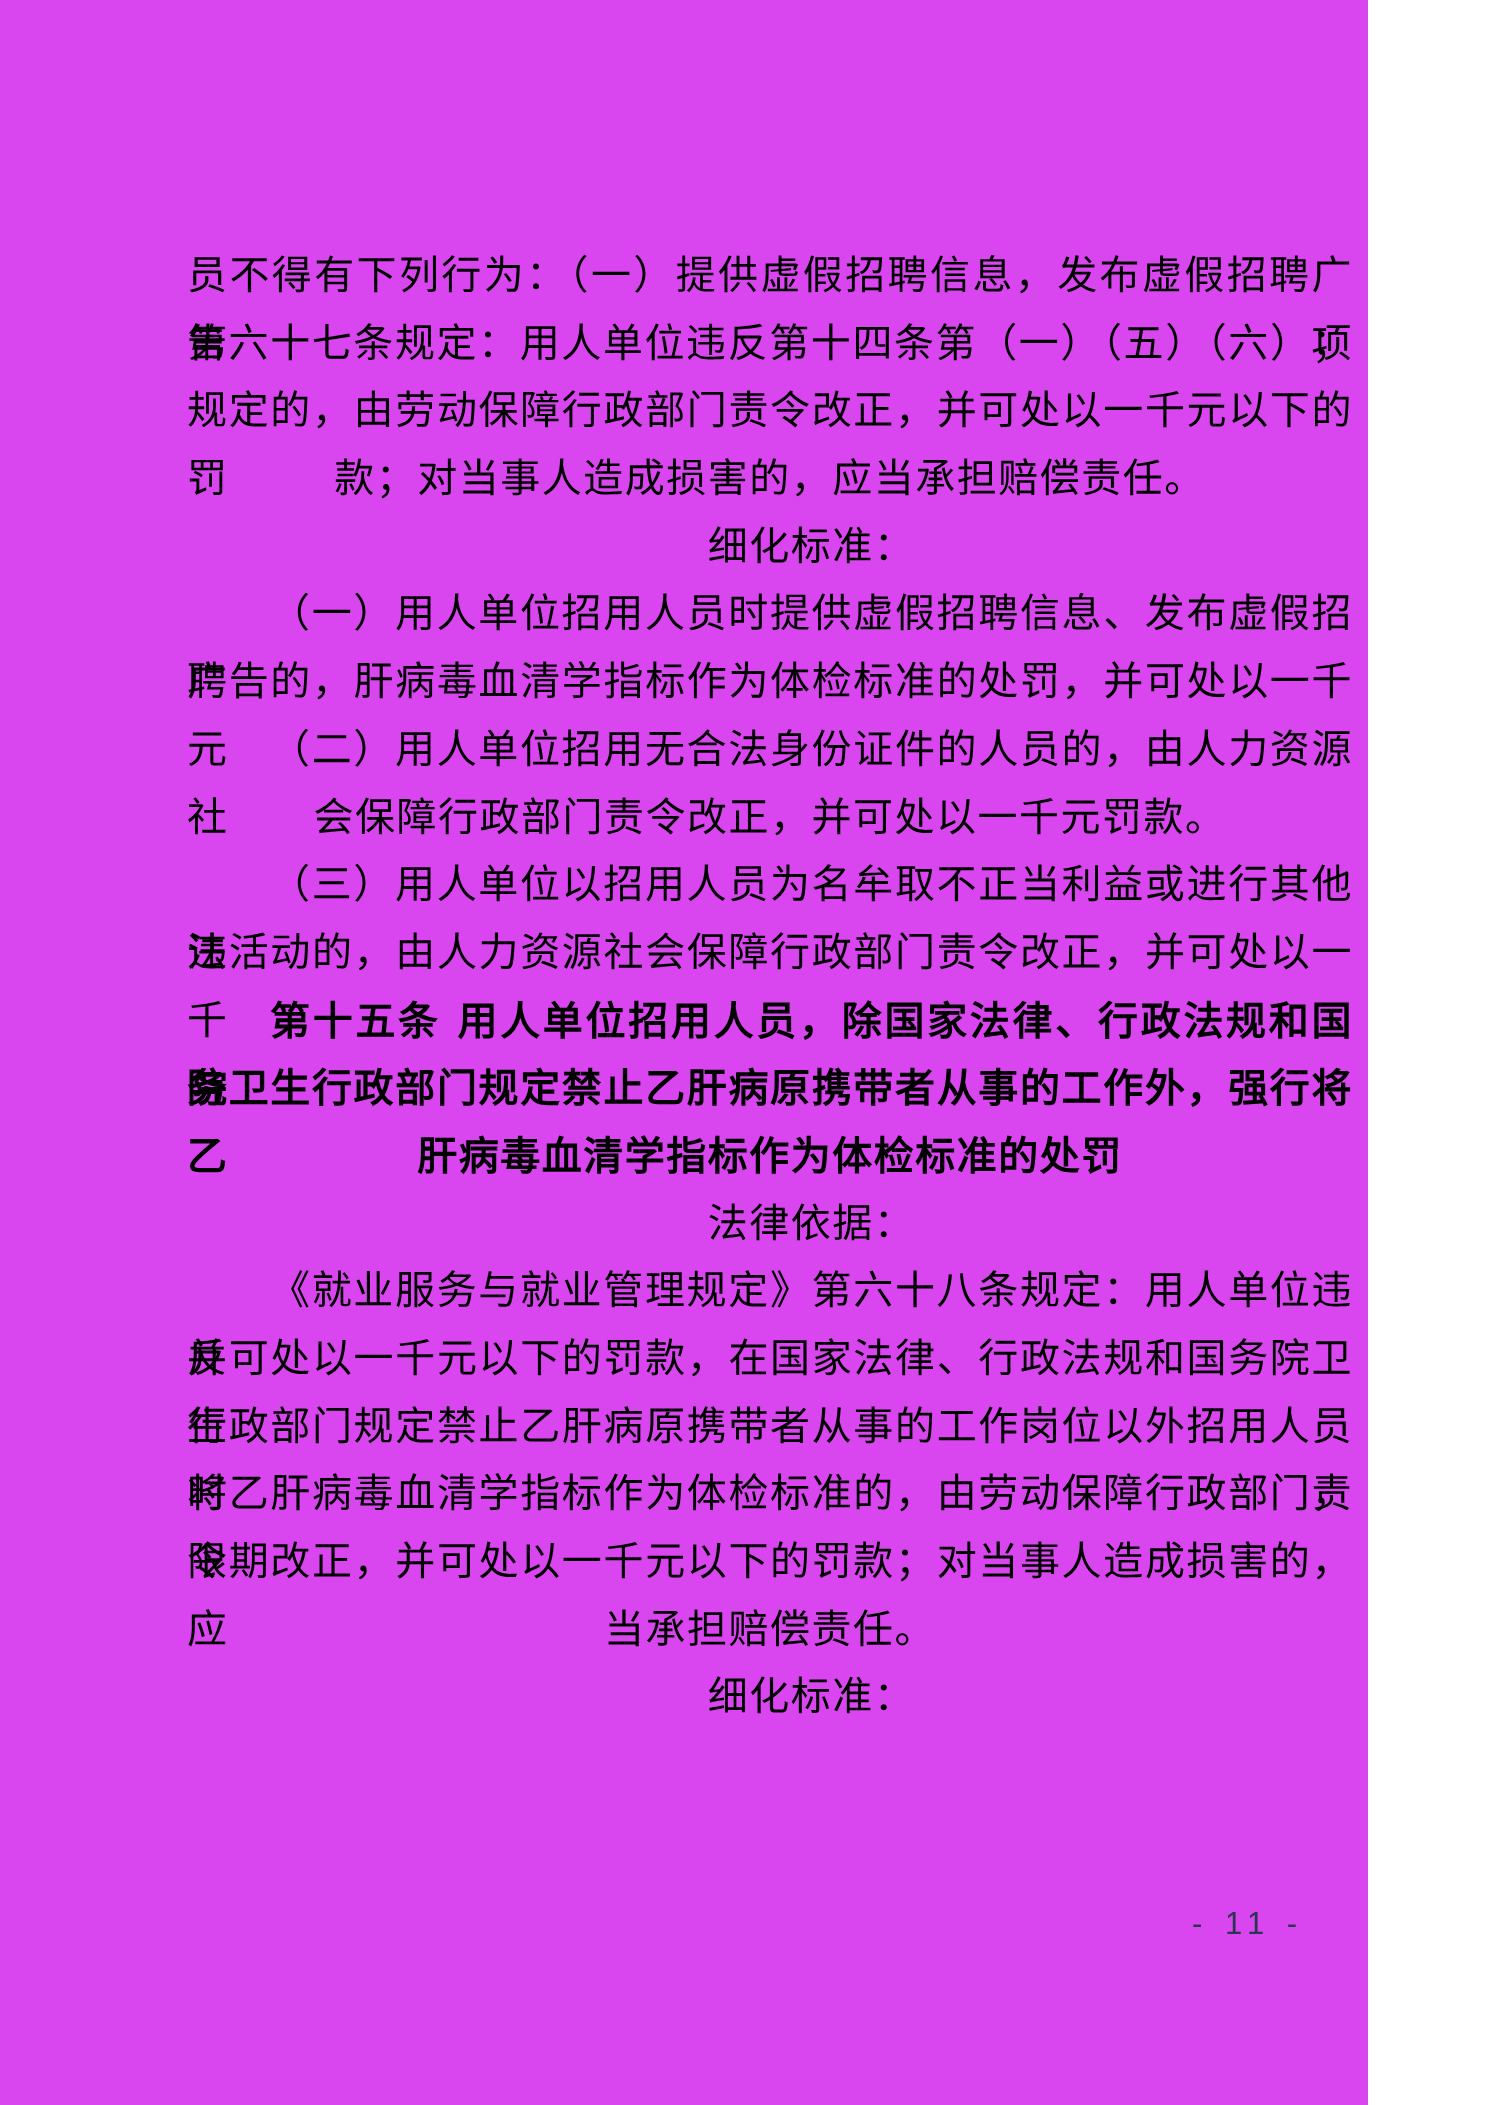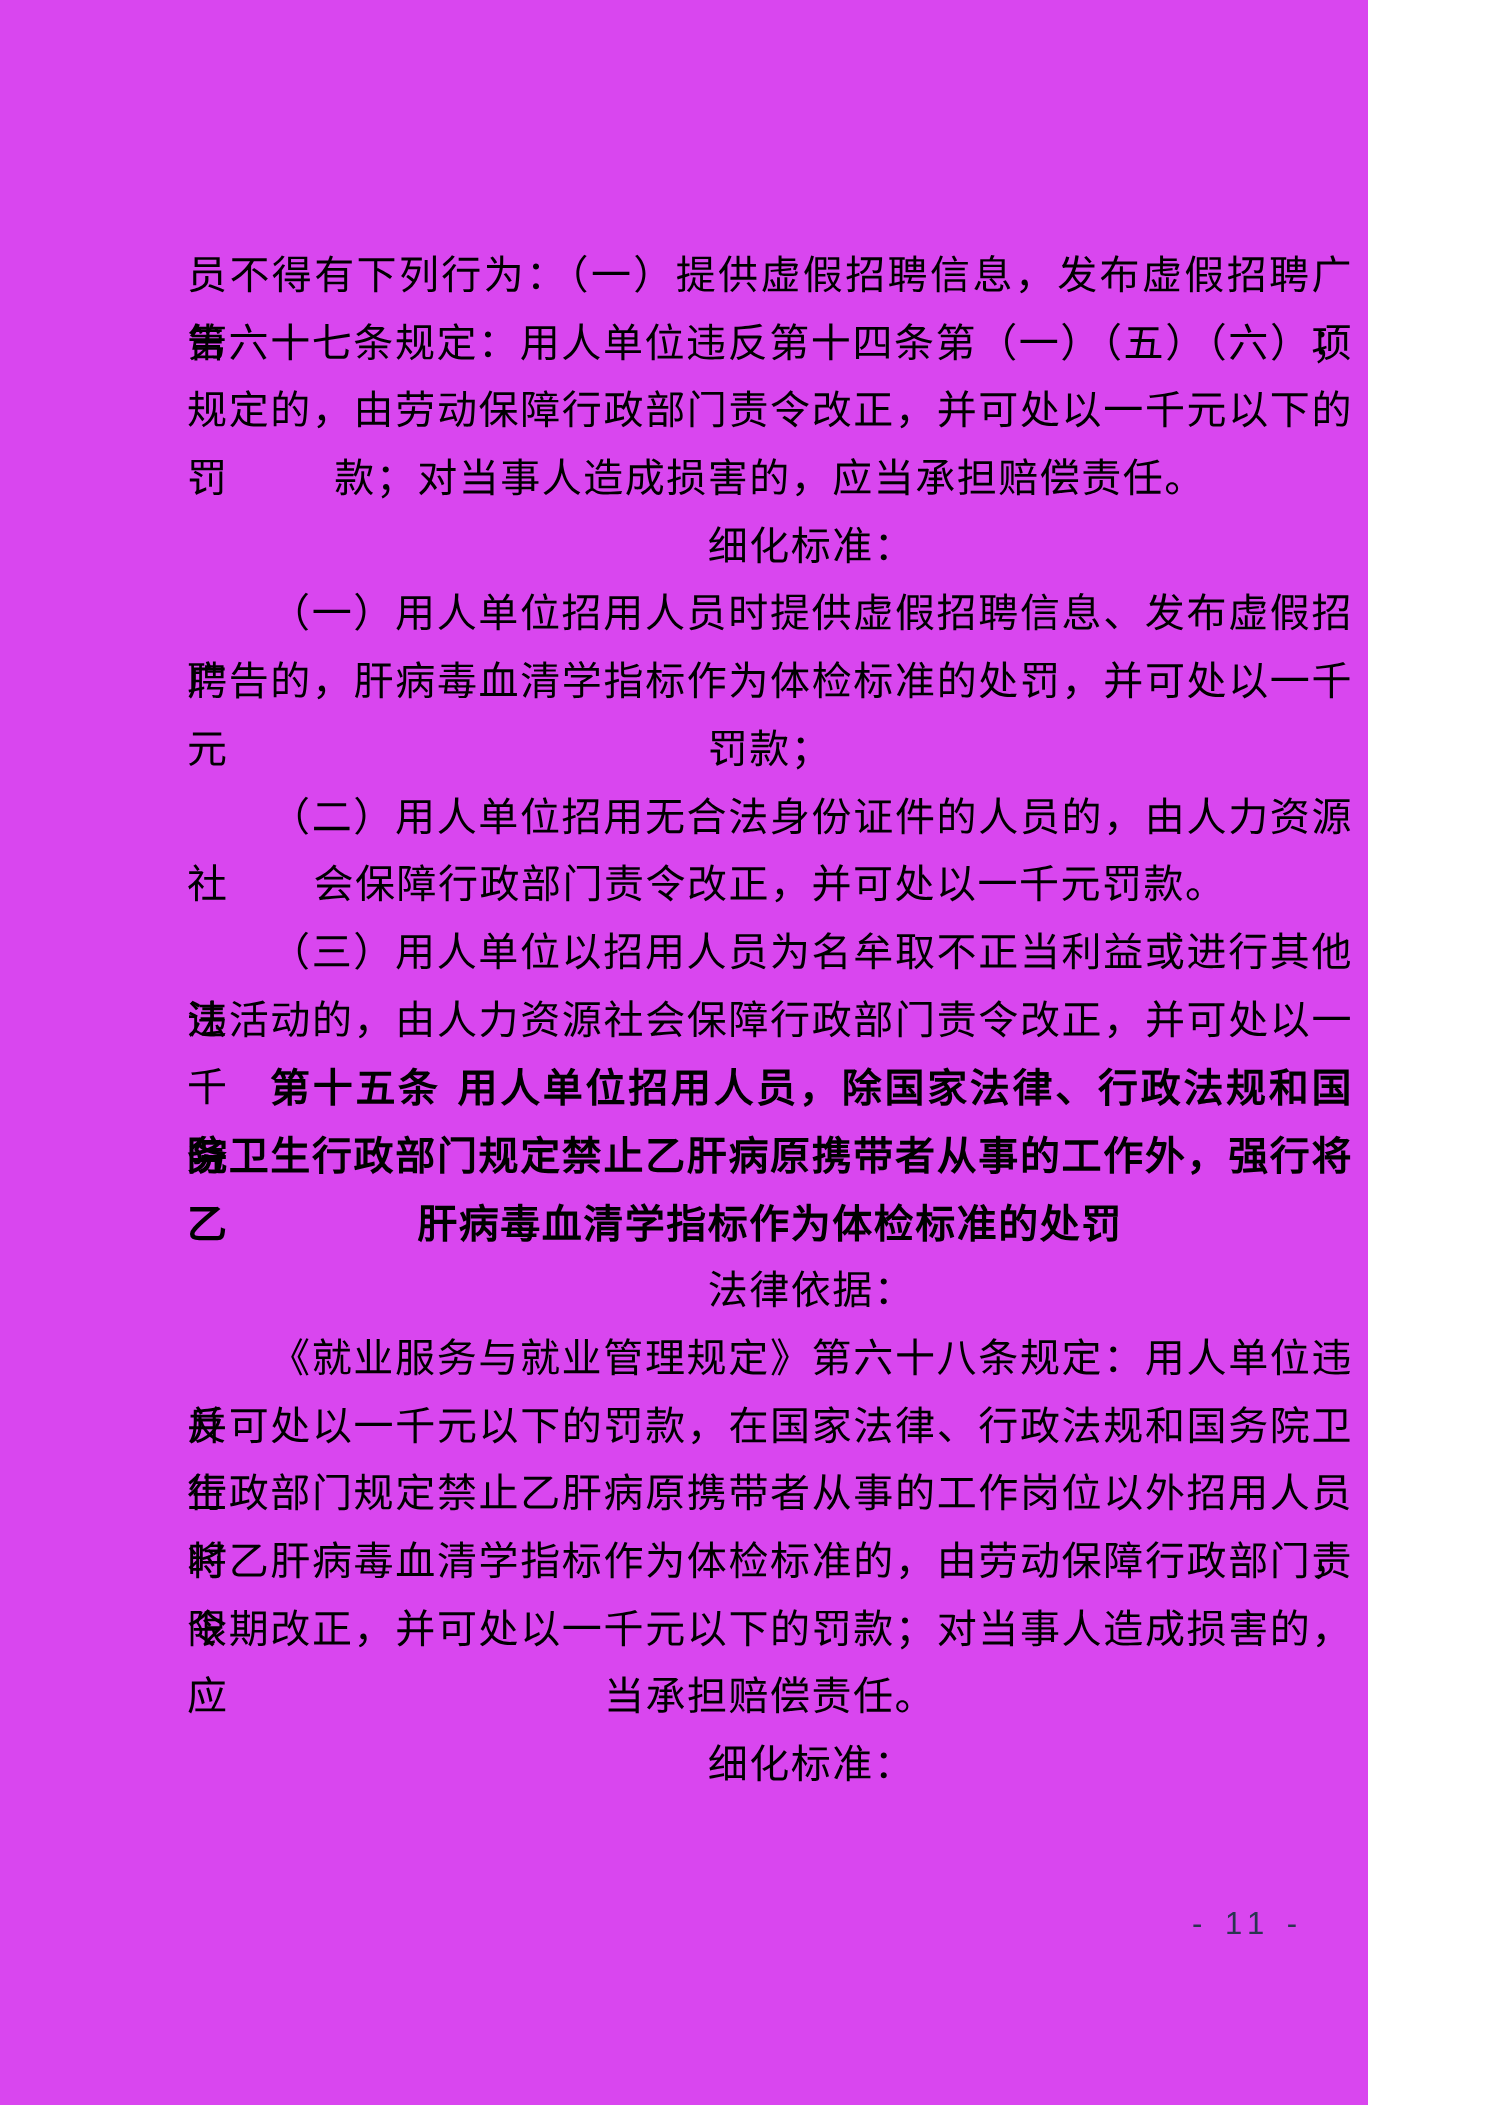--- a/index.html
+++ b/index.html
@@ -61,21 +61,20 @@
 
 <div class="page">
   <div class="doc-body">
       <div class="line justify">员不得有下列行为：（一）提供虚假招聘信息，发布虚假招聘广告；</div>
       <div class="line justify">第六十七条规定：用人单位违反第十四条第（一）（五）（六）项</div>
       <div class="line justify">规定的，由劳动保障行政部门责令改正，并可处以一千元以下的罚</div>
       <div class="line">款；对当事人造成损害的，应当承担赔偿责任。</div>
       <div class="line indent">细化标准：</div>
       <div class="line indent justify">（一）用人单位招用人员时提供虚假招聘信息、发布虚假招聘</div>
       <div class="line justify">广告的，肝病毒血清学指标作为体检标准的处罚，并可处以一千元</div>
-      <div class="line">罚款；</div>
       <div class="line indent justify">（二）用人单位招用无合法身份证件的人员的，由人力资源社</div>
       <div class="line">会保障行政部门责令改正，并可处以一千元罚款。</div>
       <div class="line indent justify">（三）用人单位以招用人员为名牟取不正当利益或进行其他违</div>
       <div class="line justify">法活动的，由人力资源社会保障行政部门责令改正，并可处以一千</div>
       <div class="line indent bold justify">第十五条 用人单位招用人员，除国家法律、行政法规和国务</div>
       <div class="line bold justify">院卫生行政部门规定禁止乙肝病原携带者从事的工作外，强行将乙</div>
       <div class="line bold">肝病毒血清学指标作为体检标准的处罚</div>
       <div class="line indent">法律依据：</div>
       <div class="line indent justify">《就业服务与就业管理规定》第六十八条规定：用人单位违反</div>
       <div class="line justify">并可处以一千元以下的罚款，在国家法律、行政法规和国务院卫生</div>

